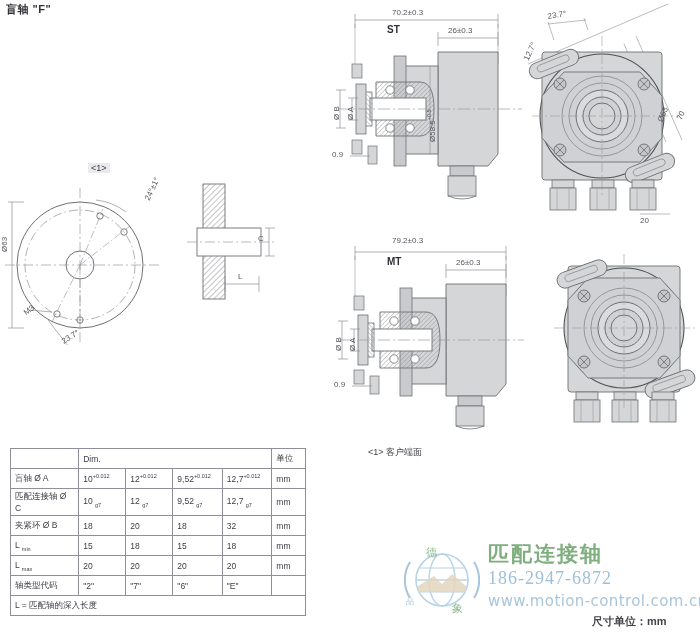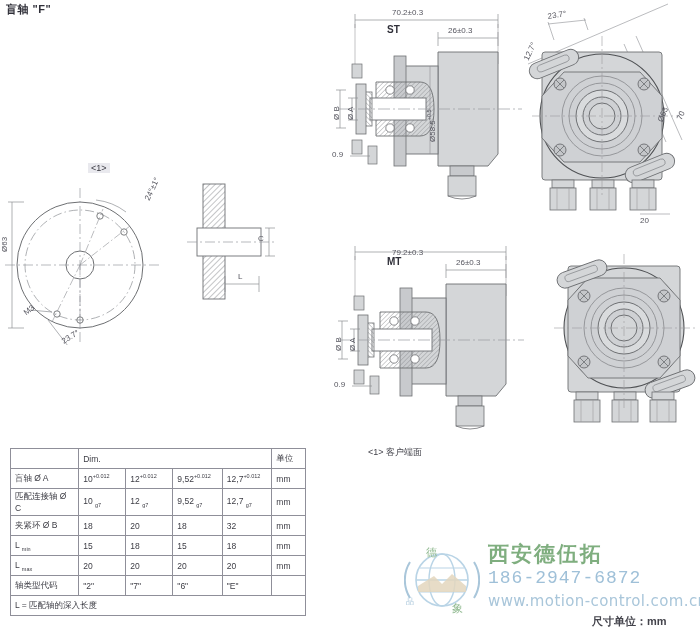--- a/index.html
+++ b/index.html
@@ -22,21 +22,21 @@
   #spec-table td.lbl{width:84px;font-size:8.5px;}
   #spec-table td.val{width:44px;margin-top:8px;}
   #spec-table td.unit{width:30px;}
   #spec-table sup{font-size:5.5px;vertical-align:super;}
   #spec-table sub{font-size:5.5px;vertical-align:sub;}
   #spec-table tr.foot td{border-top:1px solid #8f8f99;}
   
   #logo-wrap{left:404px;top:538px;width:292px;height:92px;}
   #logo-mark{left:0;top:4px;width:76px;height:76px;}
   #brand{left:84px;top:2px;font-size:21px;font-weight:bold;color:#7fae7f;letter-spacing:2px;white-space:nowrap;}
-  #phone{left:84px;top:30px;font-size:18px;color:#9fc0d8;letter-spacing:1px;white-space:nowrap;font-family:Liberation Mono, monospace;}
+  #phone{left:84px;top:30px;font-size:18px;color:#9fc0d8;letter-spacing:1px;white-space:nowrap;font-family:Liberation Serif, serif;}
   #website{left:84px;top:54px;font-size:15px;color:#a9c6da;letter-spacing:.4px;white-space:nowrap;font-family:"DejaVu Sans",sans-serif;}
   #unit-note{left:188px;top:76px;font-size:11px;font-weight:bold;color:#44444c;white-space:nowrap;}
   svg{display:block;}
 </style>
 </head>
 <body>
 
 <div class="abs" id="title">盲轴 "F"</div>
 
 <div class="abs" style="left:0;top:160px;width:190px;height:185px;">
@@ -305,21 +305,21 @@
     <line x1="8" y1="104" x2="194" y2="104" stroke="#9a9ca0" stroke-width=".7" stroke-dasharray="12,3,2,3"></line>
 
     <line x1="12" y1="85" x2="12" y2="123" stroke="#8d8f93" stroke-width=".7"></line>
     <line x1="8" y1="85" x2="18" y2="85" stroke="#8d8f93" stroke-width=".7"></line>
     <line x1="8" y1="123" x2="18" y2="123" stroke="#8d8f93" stroke-width=".7"></line>
     <line x1="24" y1="93" x2="24" y2="115" stroke="#8d8f93" stroke-width=".7"></line>
     <line x1="20" y1="93" x2="30" y2="93" stroke="#8d8f93" stroke-width=".7"></line>
     <line x1="20" y1="115" x2="30" y2="115" stroke="#8d8f93" stroke-width=".7"></line>
     <line x1="22" y1="150" x2="42" y2="150" stroke="#8d8f93" stroke-width=".7"></line>
   </svg>
-  <div class="abs dim" style="left:62px;top:12px;">79.2±0.3</div>
+  <div class="abs dim" style="left:62px;top:0;">79.2±0.3</div>
   <div class="abs dim" style="left:126px;top:22px;">26±0.3</div>
   <div class="abs dim" style="left:4px;top:115px;transform:rotate(-90deg);transform-origin:left top;">Ø B</div>
   <div class="abs dim" style="left:18px;top:115px;transform:rotate(-90deg);transform-origin:left top;">Ø A</div>
   <div class="abs dim" style="left:4px;top:144px;">0.9</div>
 </div>
 
 <div class="abs" style="left:548px;top:252px;width:160px;height:180px;">
   <svg width="160" height="180" viewBox="0 0 160 180">
     <rect x="20" y="14" width="112" height="126" rx="3" fill="#d4d6d8" stroke="#6e7073" stroke-width=".9"></rect>
     <circle cx="76" cy="76" r="60" fill="#d4d6d8" stroke="#4f5154" stroke-width="1.1"></circle>
@@ -453,17 +453,17 @@
       <line x1="16" y1="26" x2="60" y2="26" stroke="#b9d4e6" stroke-width="1.2"></line>
       <line x1="16" y1="50" x2="60" y2="50" stroke="#b9d4e6" stroke-width="1.2"></line>
       <path d="M14 44 L30 34 L38 42 L48 32 L62 44 L62 50 L14 50 Z" fill="#e3d6bd" opacity=".85"></path>
       <path d="M6 20 A 34 34 0 0 0 6 56" fill="none" stroke="#a9c6da" stroke-width="2"></path>
       <path d="M70 20 A 34 34 0 0 1 70 56" fill="none" stroke="#a9c6da" stroke-width="2"></path>
       <text x="22" y="14" font-family="DejaVu Sans, sans-serif" font-size="11" fill="#8fb98f">德</text>
       <text x="48" y="70" font-family="DejaVu Sans, sans-serif" font-size="11" fill="#8fb98f">象</text>
       <text x="2" y="62" font-family="DejaVu Sans, sans-serif" font-size="8" fill="#a9c6da">品</text>
     </svg>
   </div>
-  <div class="abs" id="brand">西安德伍拓</div>
+  <div class="abs" id="brand">匹配连接轴</div>
   <div class="abs" id="phone">186-2947-6872</div>
   <div class="abs" id="website">www.motion-control.com.cn</div>
   <div class="abs" id="unit-note">尺寸单位：mm</div>
 </div>
 
 </body></html>

